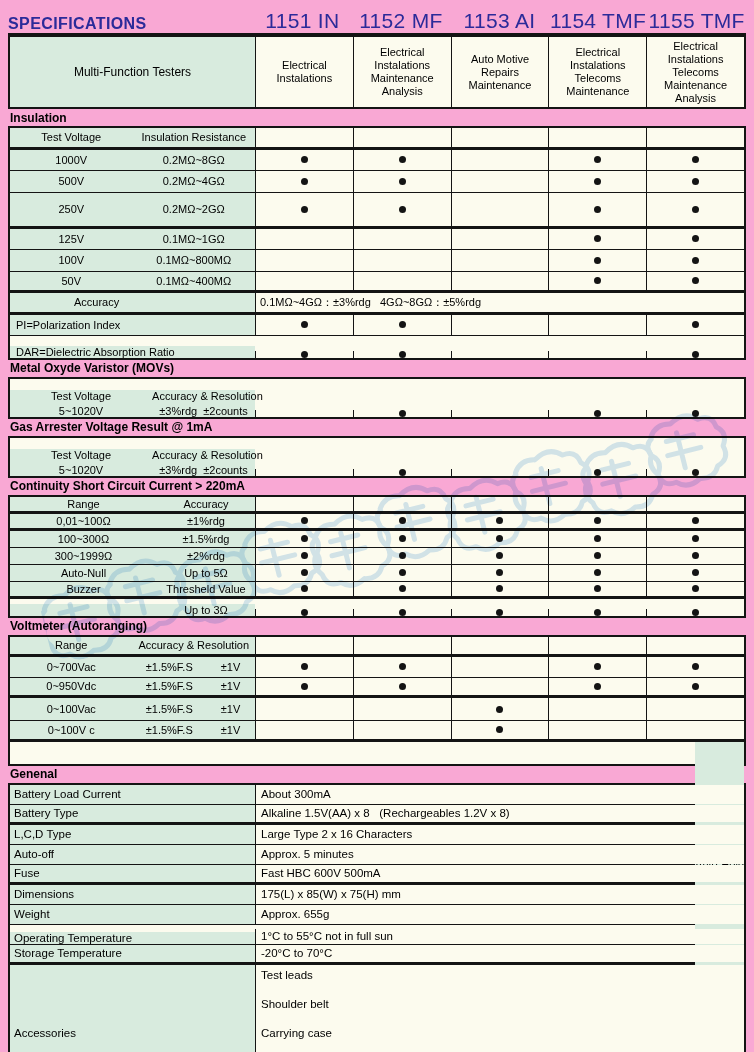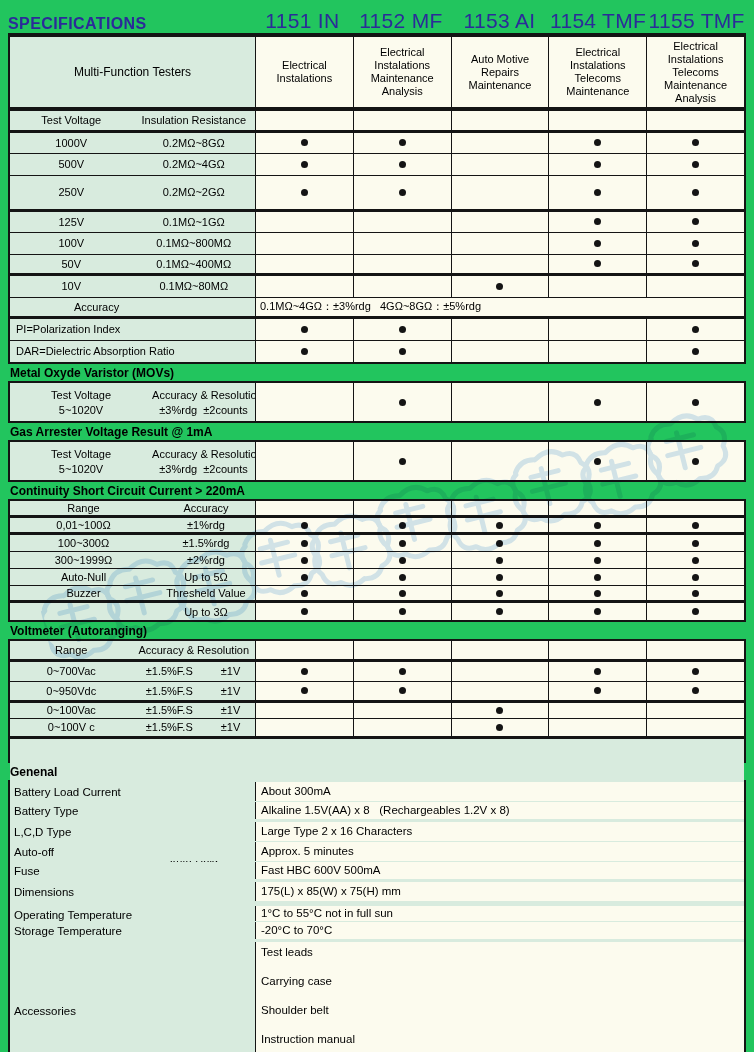--- a/index.html
+++ b/index.html
@@ -3,21 +3,21 @@
 <meta charset="utf-8">
 <style>
   :root{
     --accent-blue:#2b2b99;
     --label-green:#d8ebde;
     --cell-cream:#fcfbee;
     --border-black:#141414;
     --watermark-blue:#a9cdf0;
   }
   html,body{margin:0;padding:0;background:#fff;}
-  .page{position:relative;width:754px;height:1052px;background:#22c55e;overflow:hidden;
+  .page{position:relative;width:754px;height:1052px;background:#f9a8d4;overflow:hidden;
         font-family:"Liberation Sans",sans-serif;color:#000;}
   .content{position:absolute;left:8px;top:8px;width:738px;}
 
   
   .title-row{display:flex;align-items:flex-end;height:25px;}
   .page-title{width:245px;font-size:16px;font-weight:bold;letter-spacing:.4px;color:var(--accent-blue);}
   .model{flex:1;text-align:center;font-size:21px;color:var(--accent-blue);letter-spacing:.3px;}
   .topbar{height:4px;background:var(--border-black);}
 
   
@@ -26,21 +26,21 @@
   .hdr-cell{flex:1;border-left:1px solid var(--border-black);background:var(--cell-cream);
             display:flex;flex-direction:column;align-items:center;justify-content:center;
             font-size:11px;line-height:13px;text-align:center;box-sizing:border-box;}
 
   
   .sec-title{height:17px;display:flex;align-items:center;font-weight:bold;font-size:12px;padding-left:2px;box-sizing:border-box;}
 
   
   .sec-block{border:2px solid var(--border-black);box-sizing:border-box;background:var(--cell-cream);}
   .m-row{display:flex;box-sizing:border-box;border-bottom:1px solid var(--border-black);}
-  .m-row:last-child{border-bottom:none;}
+  .m-row:last-child{border-bottom:none;align-items:flex-end;}
   .m-row.thick{border-bottom:3px solid var(--border-black);}
   .m-label{flex:0 0 245px;background:var(--label-green);display:flex;align-items:center;box-sizing:border-box;font-size:11px;}
   .m-label .line-wrap{width:100%;display:flex;flex-direction:column;justify-content:center;gap:3px;}
   .lab-line{display:flex;width:100%;}
   .sub{display:flex;align-items:center;justify-content:center;white-space:nowrap;font-size:11px;box-sizing:border-box;}
   .full{font-size:11px;white-space:nowrap;}
   .m-data{flex:1;display:flex;}
   .m-cell{flex:1;border-left:1px solid var(--border-black);display:flex;align-items:center;justify-content:center;box-sizing:border-box;background:var(--cell-cream);}
   .span-cell{flex:1;border-left:1px solid var(--border-black);display:flex;align-items:center;padding-left:4px;font-size:11px;box-sizing:border-box;background:var(--cell-cream);}
   .dot{width:7px;height:7px;border-radius:50%;background:var(--border-black);}
@@ -124,20 +124,21 @@
         <div class="hdr-cell">
           <div class="hdr-line">Electrical</div>
           <div class="hdr-line">Instalations</div>
           <div class="hdr-line">Telecoms</div>
           <div class="hdr-line">Maintenance</div>
           <div class="hdr-line">Analysis</div>
         </div>
       </div>
 
     <div id="sections">
+        <div class="sec-title">Insulation</div>
         <div class="sec-block">
           <div class="m-row thick" style="height: 21.5px;">
             <div class="m-label">
               <div class="lab-line">
                 <div class="sub" style="flex: 0 0 50%;">Test Voltage</div>
                 <div class="sub" style="flex: 0 0 50%;">Insulation Resistance</div>
               </div>
             </div>
             <div class="m-data">
               <div class="m-cell"></div>
@@ -264,37 +265,20 @@
             <div class="m-data">
               <div class="m-cell"></div>
               <div class="m-cell"></div>
               <div class="m-cell"></div>
               <div class="m-cell">
                 <span class="dot"></span>
               </div>
               <div class="m-cell">
                 <span class="dot"></span>
               </div>
-            </div>
-          </div>
-          <div class="m-row" style="height: 21.5px;">
-            <div class="m-label">
-              <div class="lab-line">
-                <div class="sub" style="flex: 0 0 50%;">10V</div>
-                <div class="sub" style="flex: 0 0 50%;">0.1MΩ~80MΩ</div>
-              </div>
-            </div>
-            <div class="m-data">
-              <div class="m-cell"></div>
-              <div class="m-cell"></div>
-              <div class="m-cell">
-                <span class="dot"></span>
-              </div>
-              <div class="m-cell"></div>
-              <div class="m-cell"></div>
             </div>
           </div>
           <div class="m-row thick" style="height: 21.5px;">
             <div class="m-label">
               <div class="full" style="padding-left: 64px;">Accuracy</div>
             </div>
             <div class="span-cell">0.1MΩ~4GΩ：±3%rdg&nbsp;&nbsp;&nbsp;4GΩ~8GΩ：±5%rdg</div>
           </div>
           <div class="m-row" style="height: 21.5px;">
             <div class="m-label">
@@ -619,21 +603,21 @@
               </div>
               <div class="m-cell"></div>
               <div class="m-cell">
                 <span class="dot"></span>
               </div>
               <div class="m-cell">
                 <span class="dot"></span>
               </div>
             </div>
           </div>
-          <div class="m-row" style="height: 16px;">
+          <div class="m-row" style="height: 23px;">
             <div class="m-label">
               <div class="lab-line">
                 <div class="sub" style="flex: 0 0 50%;">0~100Vac</div>
                 <div class="sub" style="flex: 0 0 30%;">±1.5%F.S</div>
                 <div class="sub" style="flex: 0 0 20%;">±1V</div>
               </div>
             </div>
             <div class="m-data">
               <div class="m-cell"></div>
               <div class="m-cell"></div>
@@ -711,34 +695,38 @@
             <div class="g-value">Approx. 5 minutes</div>
           </div>
           <div class="g-row thick" style="height: 20px;">
             <div class="g-label">Fuse</div>
             <div class="g-value">Fast HBC 600V 500mA</div>
           </div>
           <div class="g-row" style="height: 20px;">
             <div class="g-label">Dimensions</div>
             <div class="g-value">175(L) x 85(W) x 75(H) mm</div>
           </div>
+          <div class="g-row" style="height: 20px;">
+            <div class="g-label">Weight</div>
+            <div class="g-value">Approx. 655g</div>
+          </div>
           <div class="g-row" style="height: 20px; align-items: flex-end;">
             <div class="g-label">Operating Temperature</div>
             <div class="g-value">1°C to 55°C not in full sun</div>
           </div>
           <div class="g-row thick" style="height: 20px;">
             <div class="g-label">Storage Temperature</div>
             <div class="g-value">-20°C to 70°C</div>
           </div>
           <div class="g-row">
             <div class="g-label">Accessories</div>
             <div class="g-value" style="padding: 3px 0px 3px 5px; gap: 14px;">
               <div class="g-line">Test leads</div>
+              <div class="g-line">Shoulder belt</div>
               <div class="g-line">Carrying case</div>
-              <div class="g-line">Shoulder belt</div>
               <div class="g-line">Instruction manual</div>
               <div class="g-line">Accuracy</div>
             </div>
           </div>
         </div>
       </div>
 
   </div>
 </div>
 

